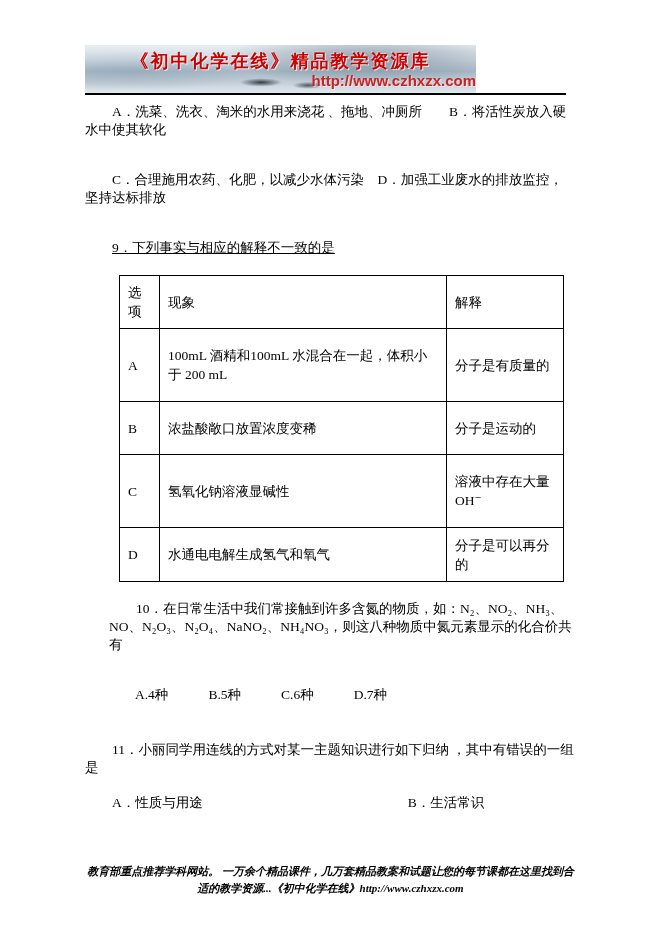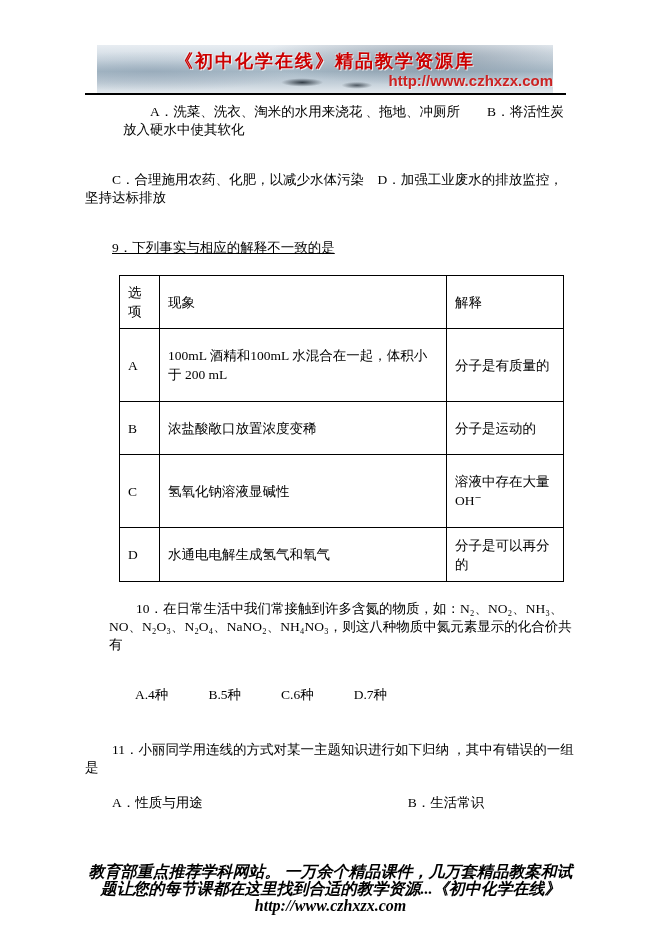--- a/index.html
+++ b/index.html
@@ -8,21 +8,21 @@
     background:#ffffff;
     font-family:"Liberation Serif","DejaVu Serif",serif;
     font-size:13.5px; color:#000;
     overflow:hidden;
   }
   .content { padding:45px 85px 0 85px; box-sizing:border-box; width:661px; }
 
   
   .banner-wrap { width:481px; border-bottom:2px solid #000; }
   .banner {
-    margin-left:12px; width:456px; height:48px; position:relative; overflow:hidden;
+    width:391px; height:48px; position:relative; overflow:hidden;
     background:
       radial-gradient(ellipse 30px 6px at 45% 78%, rgba(25,35,45,0.85), rgba(25,35,45,0) 70%),
       radial-gradient(ellipse 22px 5px at 57% 84%, rgba(25,35,45,0.7), rgba(25,35,45,0) 70%),
       radial-gradient(ellipse 60% 90% at 72% 28%, rgba(70,90,110,0.45), rgba(70,90,110,0) 62%),
       radial-gradient(ellipse 45% 60% at 12% 55%, rgba(125,145,165,0.35), rgba(125,145,165,0) 70%),
       linear-gradient(180deg,#e8edf2 0%,#cdd8e1 32%,#a9bbc8 55%,#c2ced8 78%,#e3e9ee 100%);
   }
   .banner-title {
     position:absolute; top:4px; left:0; right:0; text-align:center;
     font-weight:bold; font-size:18px; letter-spacing:2px; color:#c00;
@@ -32,21 +32,21 @@
   .banner-url {
     position:absolute; top:27px; left:34px; right:0; text-align:right;
     font-weight:bold; font-size:15px; color:#c22;
     font-family:"Liberation Sans","DejaVu Sans",sans-serif;
     text-shadow:1px 1px 0 rgba(255,255,255,0.5);
   }
 
   
   p { margin:0; line-height:18px; }
   .indent { text-indent:2em; }
-  .para1 { margin-top:8px;margin-left:38px; }
+  .para1 { margin-top:8px; }
   .para2 { margin-top:32px; }
   .q9    { margin-top:32px;text-decoration:underline; }
   .q10   { margin-top:18px;margin-left:24px; }
   .q11   { margin-top:37px; }
 
   
   table.qtable {
     margin-top:18px; margin-left:34px;
     border-collapse:collapse; table-layout:fixed;
   }
@@ -60,21 +60,21 @@
   
   .opts { margin-top:32px; margin-left:50px; display:flex; gap:40px; line-height:18px; }
   .abrow { margin-top:17px; display:flex; line-height:18px; }
   .abrow .a { margin-left:27px; }
   .abrow .b { margin-left:205px; }
 
   
   .footer {
     margin-top:51px; text-align:center;
     font-weight:bold; font-style:italic;
-    font-size:16px; line-height:17px;
+    font-size:11px; line-height:17px;
   }
 </style>
 </head>
 <body>
 
 <div class="content">
 
   <div class="banner-wrap">
     <div class="banner">
       <div class="banner-title">《初中化学在线》精品教学资源库</div>

